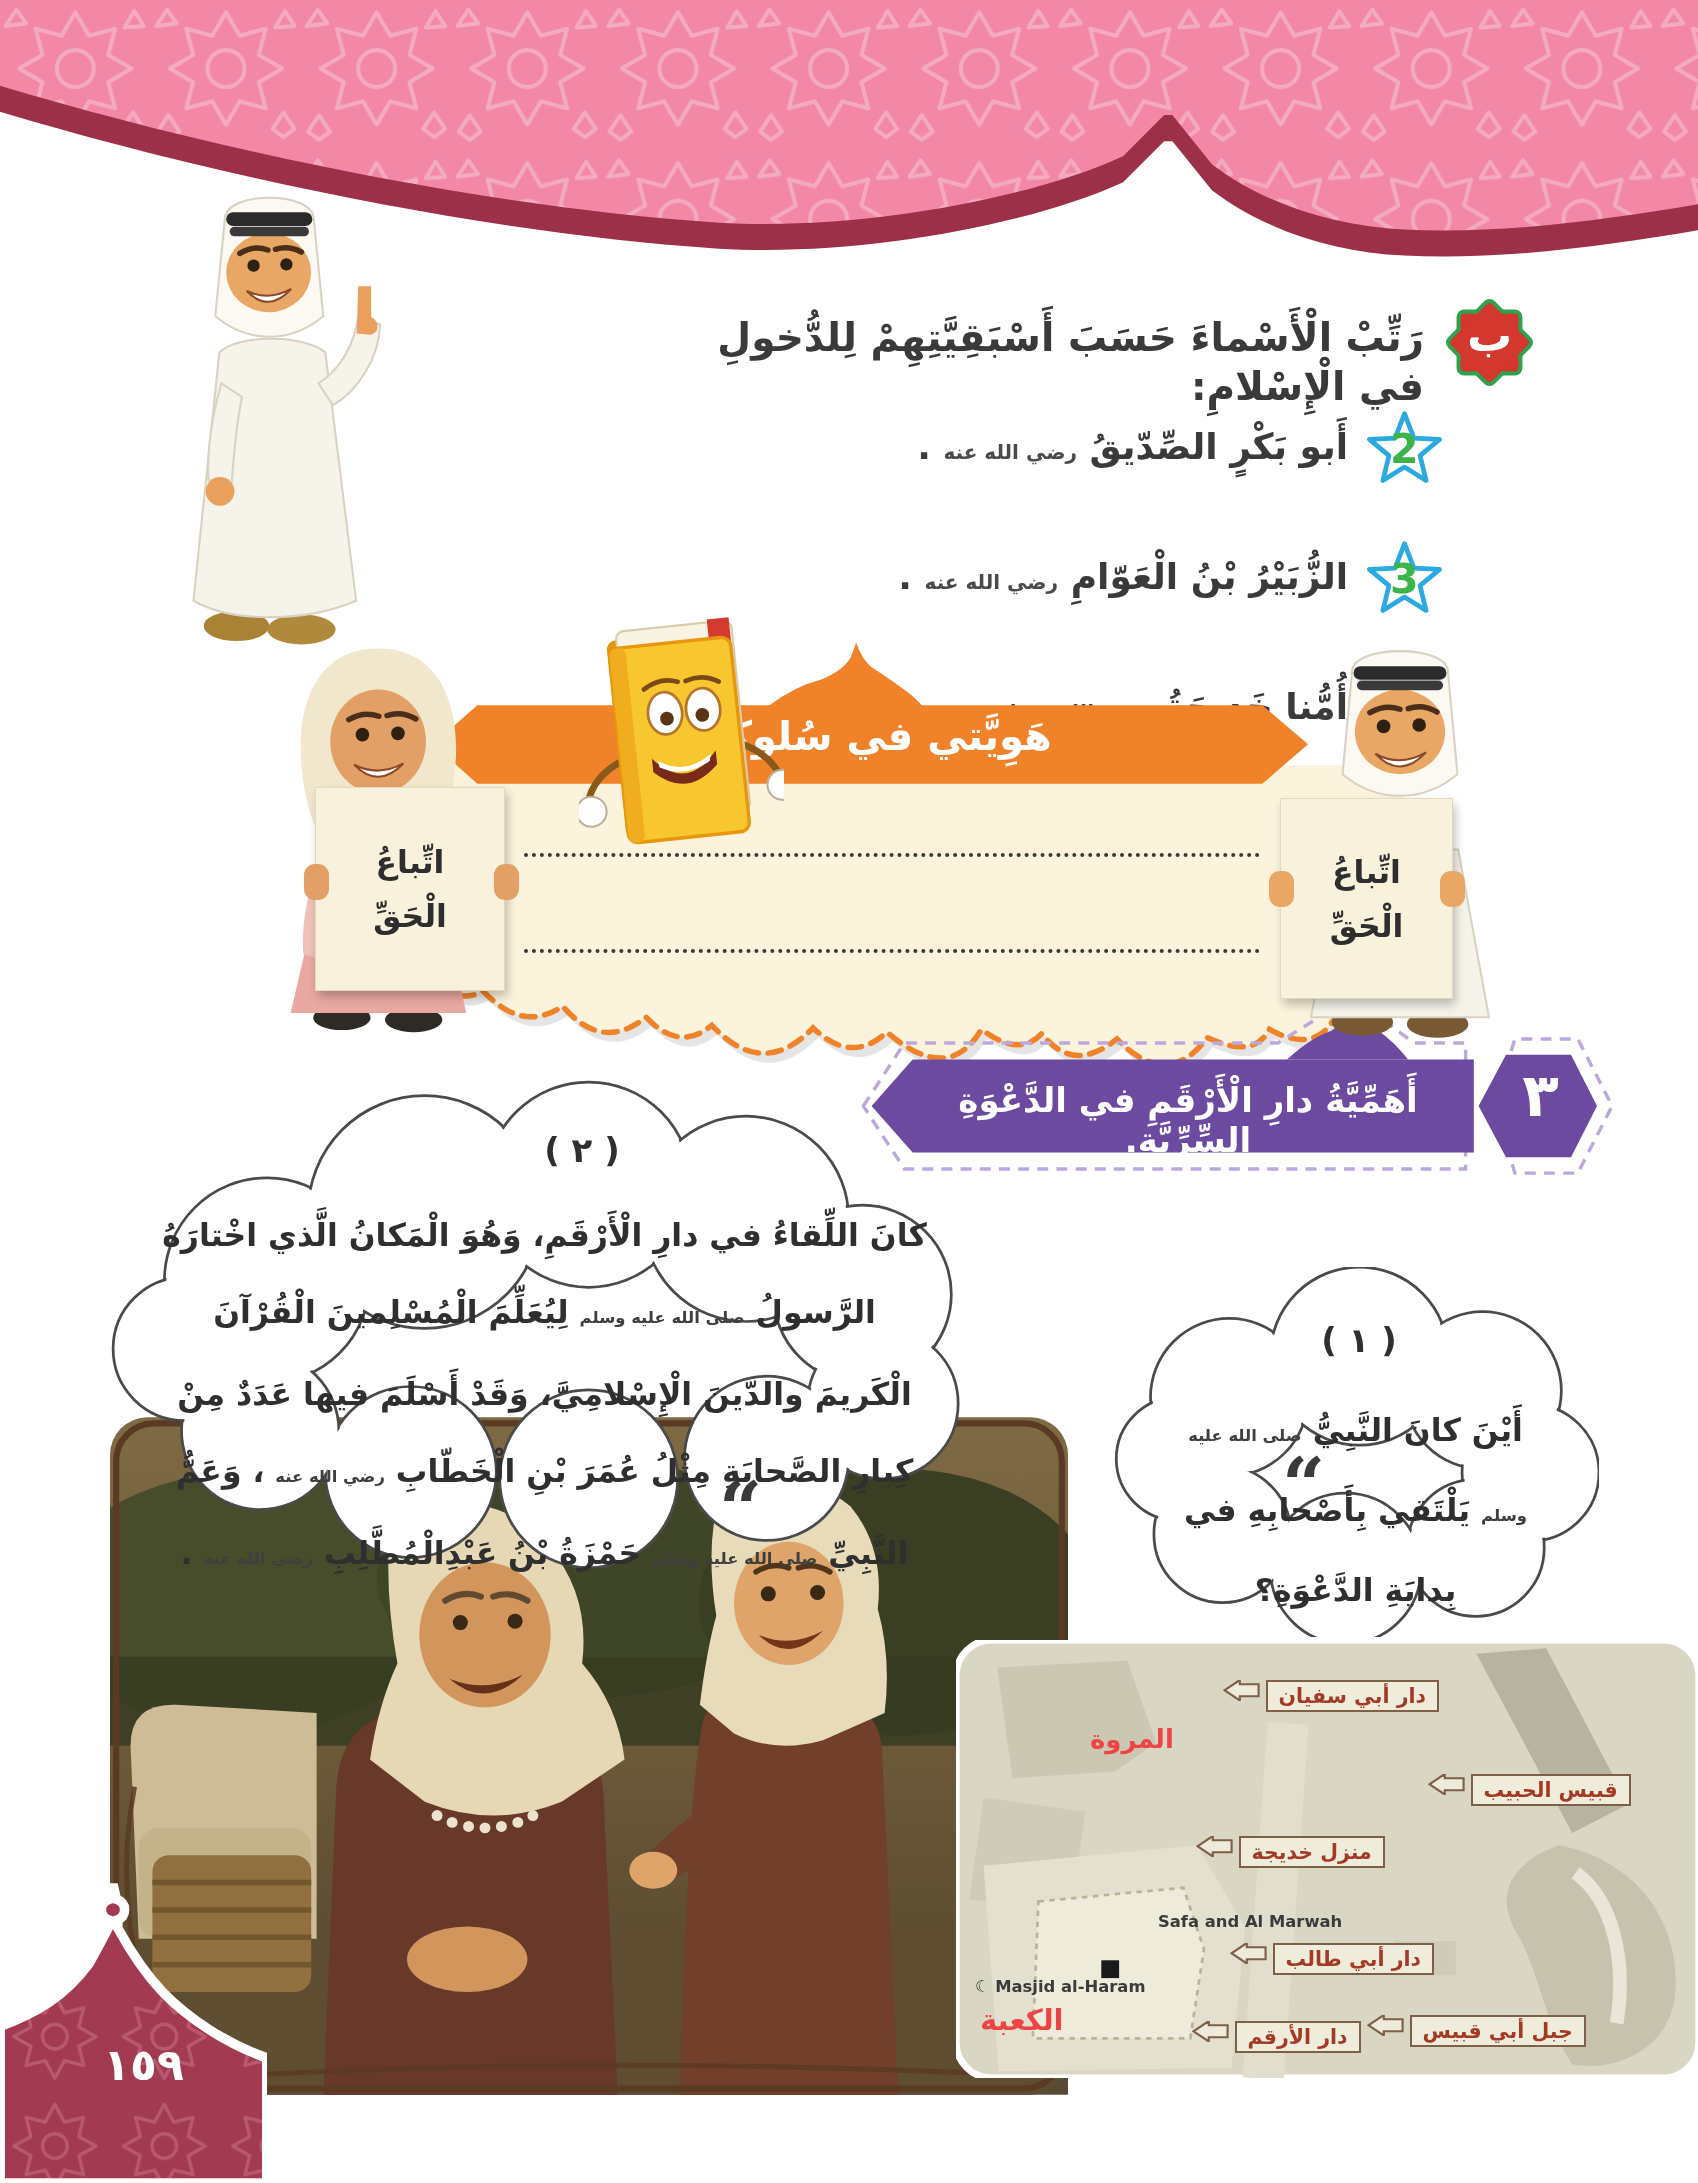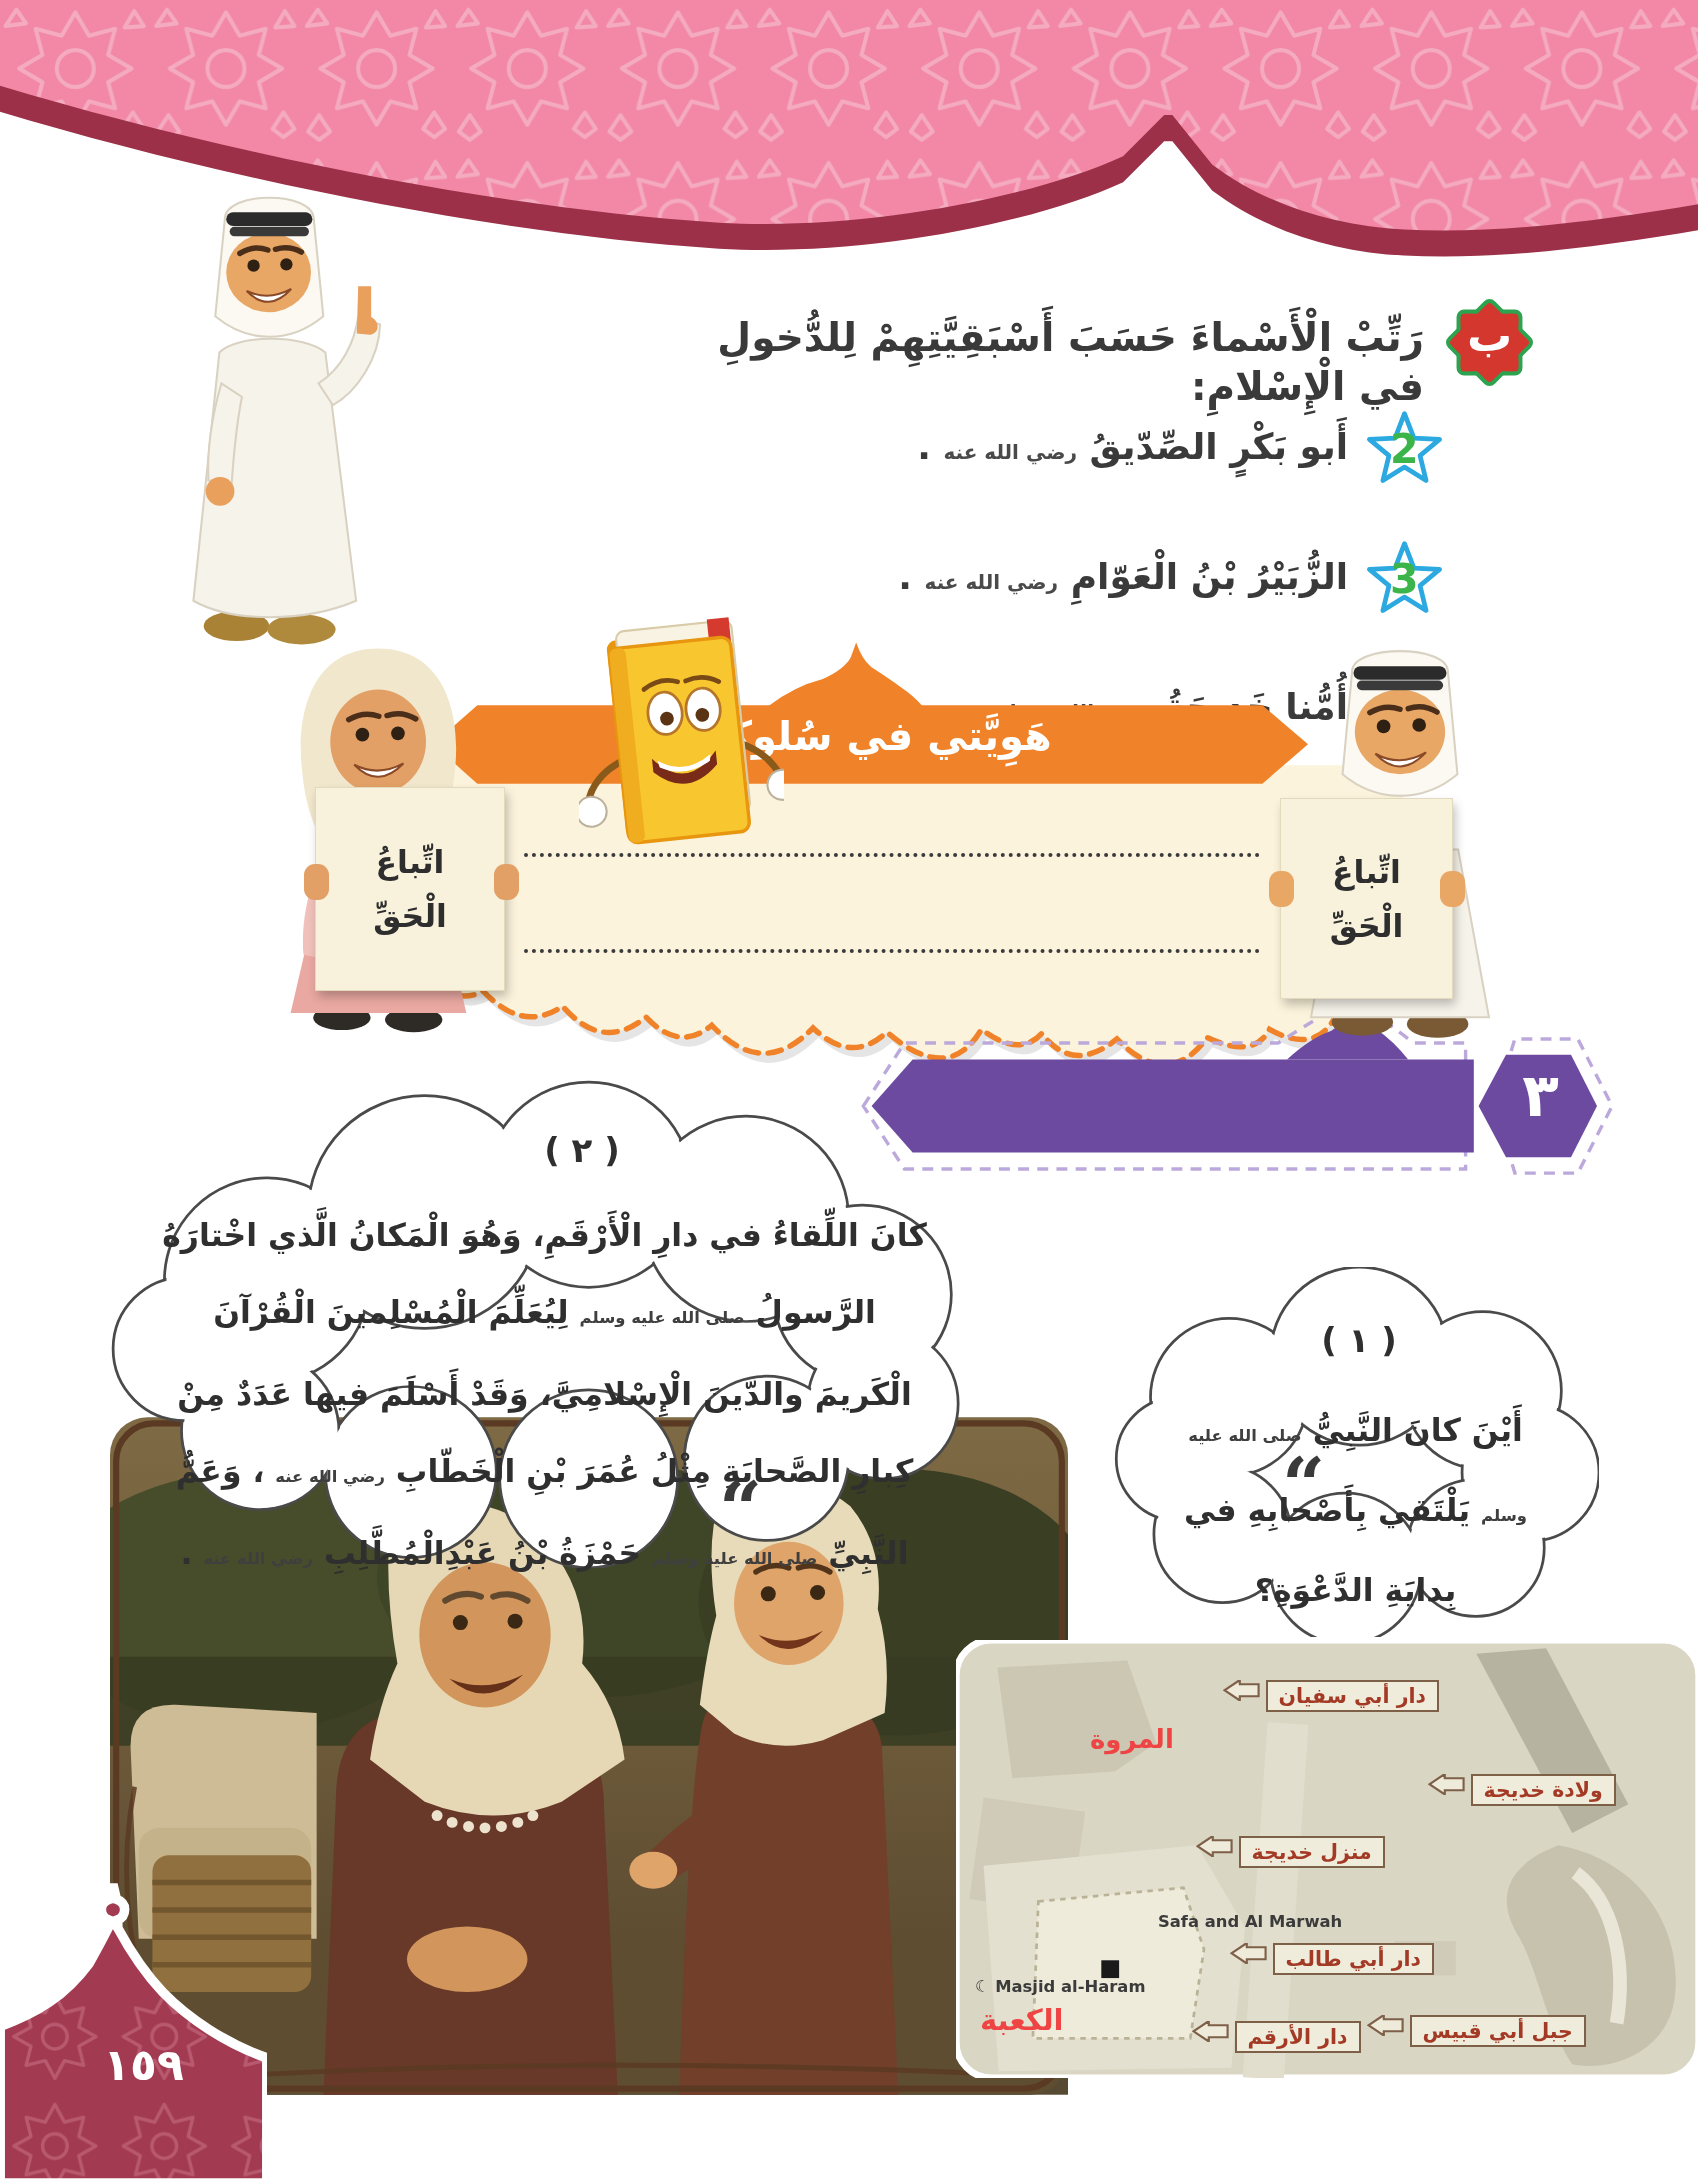--- a/index.html
+++ b/index.html
@@ -209,20 +209,21 @@
   <div class="abs" style="left:1269px;top:871px;width:25px;height:36px;background:#E9A766;border-radius:11px;z-index:6"></div>
   <div class="abs" style="left:1440px;top:871px;width:25px;height:36px;background:#E9A766;border-radius:11px;z-index:6"></div>
 
   <svg class="abs" style="left:859px;top:976px;z-index:3" width="767" height="219" viewBox="0 -60 1120 320">
     <path fill="none" stroke="#BCA9DC" stroke-width="5" stroke-dasharray="16 12" d="M6,130 L66,38 L612,38 Q668,2 704,-18 L718,-46 L734,-16 Q770,6 810,38 L886,38 L886,222 L66,222 Z"></path>
     <path fill="none" stroke="#BCA9DC" stroke-width="5" stroke-dasharray="16 12" d="M928,130 L958,32 L1050,32 L1100,130 L1050,228 L958,228 Z"></path>
     <path fill="#6B4AA0" d="M625,62 Q660,30 690,20 Q710,6 716,-8 L722,-26 L728,-6 Q740,8 756,18 Q780,34 802,62 Z"></path>
     <path fill="#6B4AA0" d="M18,130 L78,62 H898 V198 H78 Z"></path>
     <path fill="#6B4AA0" d="M905,130 L945,55 L1040,55 L1078,130 L1040,205 L945,205 Z"></path>
   </svg>
+  <div class="abs ar purple-title center" style="left:914px;top:1080px;width:548px;z-index:3">أَهَمِّيَّةُ دارِ الْأَرْقَمِ في الدَّعْوَةِ السِّرِّيَّةِ.</div>
   <div class="abs purple-num center" style="left:1503px;top:1060px;width:75px;z-index:3">٣</div>
 
   <div class="abs" style="left:110px;top:1417px;z-index:3">
     <svg width="958" height="678" viewBox="0 0 1400 990">
       <defs>
         <linearGradient id="ph" x2="0" y2="1">
           <stop offset="0" stop-color="#7B6A49"></stop>
           <stop offset="0.45" stop-color="#69593E"></stop>
           <stop offset="1" stop-color="#4A3F2D"></stop>
         </linearGradient>
@@ -369,21 +370,21 @@
       <svg width="37" height="20.5" viewBox="0 0 40 24">
         <path d="M40,5 H18 V0 L0,12 L18,24 V19 H40 Z" fill="#EFEBDB" stroke="#7E6049" stroke-width="2.5"></path>
       </svg>
       <span class="ml-box">دار أبي سفيان</span>
     </div>
     <div class="map-red" style="left:134px;top:84px">المروة</div>
     <div class="map-label" style="left:472px;top:134px">
       <svg width="37" height="20.5" viewBox="0 0 40 24">
         <path d="M40,5 H18 V0 L0,12 L18,24 V19 H40 Z" fill="#EFEBDB" stroke="#7E6049" stroke-width="2.5"></path>
       </svg>
-      <span class="ml-box">ولادة خديجة</span>
+      <span class="ml-box">قبيس الحبيب</span>
     </div>
     <div class="map-label" style="left:240px;top:196px">
       <svg width="37" height="20.5" viewBox="0 0 40 24">
         <path d="M40,5 H18 V0 L0,12 L18,24 V19 H40 Z" fill="#EFEBDB" stroke="#7E6049" stroke-width="2.5"></path>
       </svg>
       <span class="ml-box">منزل خديجة</span>
     </div>
     <div class="map-en" style="left:202px;top:272px">
       <span>Safa and Al Marwah</span>
     </div>

